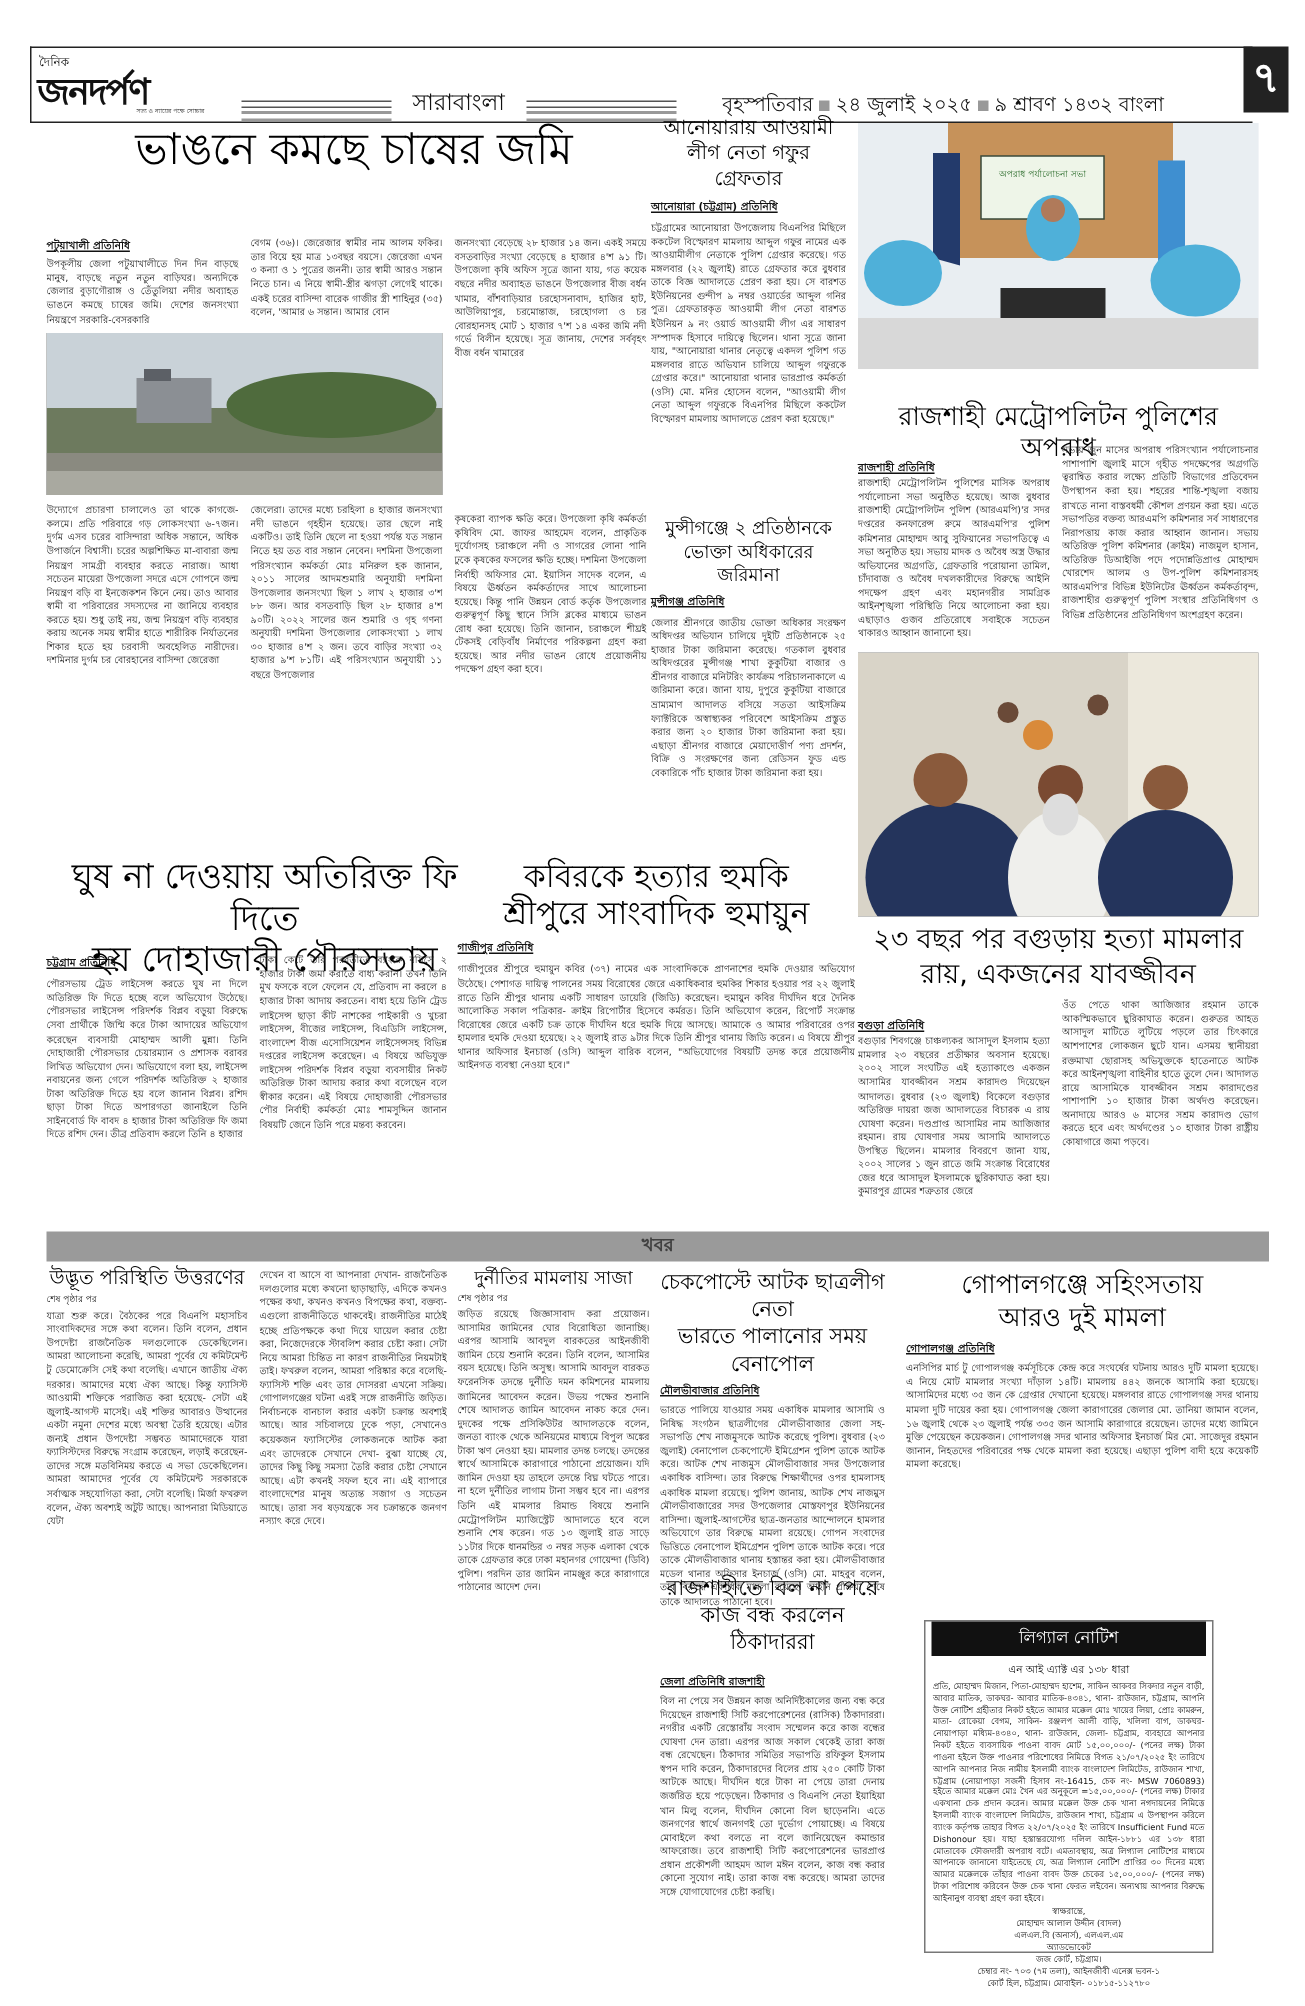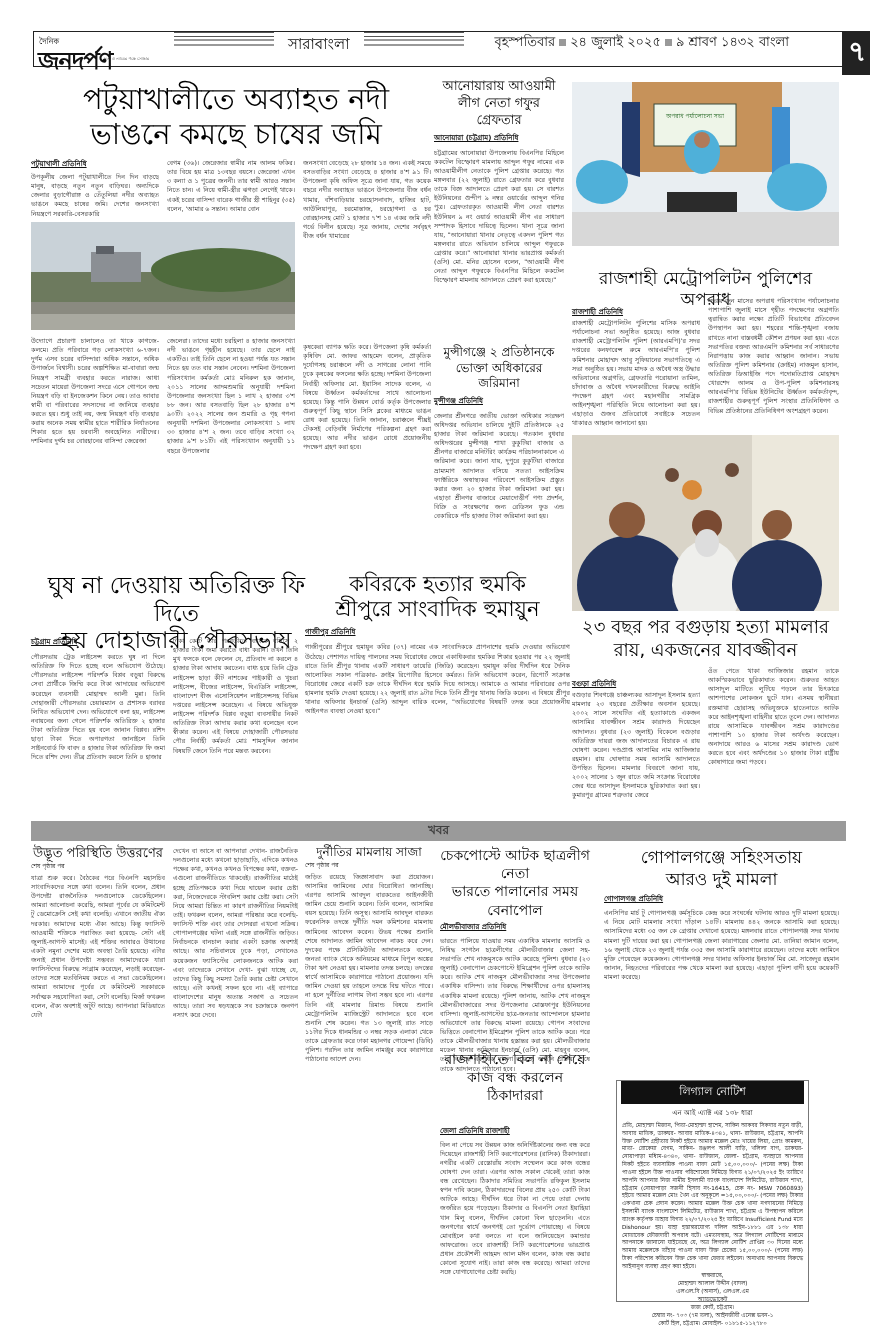--- a/index.html
+++ b/index.html
@@ -1,19 +1,19 @@
 <!DOCTYPE html>
 <html><head>
 <meta charset="utf-8">
 <style>
 *{box-sizing:border-box;margin:0;padding:0}
 html,body{width:870px;height:1337px;background:#fff;overflow:hidden}
 body{font-family:"DejaVu Sans",sans-serif;color:#111;position:relative}
 .abs{position:absolute}
-.masthead{left:33px;top:31px;width:815px;height:36px;border:1px solid #222;border-right:none;display:flex;align-items:flex-start}
+.masthead{left:20px;top:31px;width:815px;height:51px;border:1px solid #222;border-right:none;display:flex;align-items:flex-end}
 .logo{width:140px;height:100%;position:relative;padding-left:4px}
 .logo-small{font-size:8px;position:absolute;top:3px;left:5px}
 .logo-big{font-family:"DejaVu Serif",serif;font-weight:bold;font-size:24px;position:absolute;top:10px;left:4px;letter-spacing:-1px}
 .logo-tag{font-size:4px;position:absolute;bottom:3px;left:70px;color:#333}
 .rules{height:14px;display:flex;flex-direction:column;justify-content:space-between}
 .rules i{display:block;height:1px;background:#555}
 .rules i:nth-child(3),.rules i:nth-child(4){background:#999;height:2px}
 .section-name{font-size:15px;margin:0 14px}
 .dateline{font-size:13px;margin-left:31px;white-space:nowrap}
 .sq{display:inline-block;width:7px;height:7px;background:#999;margin:0 4px;vertical-align:middle}
@@ -53,21 +53,20 @@
       <i></i>
     </div>
   <div class="dateline">
     <span>বৃহস্পতিবার</span><span class="sq"></span><span>২৪ জুলাই ২০২৫</span><span class="sq"></span><span>৯ শ্রাবণ ১৪৩২ বাংলা</span>
   </div>
   <div class="pageno">৭</div>
 </div>
 
 <div class="abs" style="left:31px;top:82px;width:410px">
   <div class="hl" style="font-size:29px;line-height:1.2">
-    <div>পটুয়াখালীতে অব্যাহত নদী</div>
     <div>ভাঙনে কমছে চাষের জমি</div>
   </div>
 </div>
 <div class="abs byline" style="left:31px;top:158px">পটুয়াখালী প্রতিনিধি</div>
 <div class="abs col" style="left:31px;top:172px;width:128px;height:50px">উপকূলীয় জেলা পটুয়াখালীতে দিন দিন বাড়ছে মানুষ, বাড়ছে নতুন নতুন বাড়িঘর। অন্যদিকে জেলার বুড়াগৌরাঙ্গ ও তেঁতুলিয়া নদীর অব্যাহত ভাঙনে কমছে চাষের জমি। দেশের জনসংখ্যা নিয়ন্ত্রণে সরকারি-বেসরকারি</div>
 <div class="abs col" style="left:167px;top:158px;width:128px;height:62px">বেগম (৩৬)। জেরেজার স্বামীর নাম আলম ফকির। তার বিয়ে হয় মাত্র ১৩বছর বয়সে। জেরেজা এখন ৩ কন্যা ও ১ পুত্রের জননী। তার স্বামী আরও সন্তান নিতে চান। এ নিয়ে স্বামী-স্ত্রীর ঝগড়া লেগেই থাকে। একই চরের বাসিন্দা বারেক গাজীর স্ত্রী শাহিনুর (৩৫) বলেন, 'আমার ৬ সন্তান। আমার বোন</div>
 <div class="abs col" style="left:303px;top:158px;width:128px;height:180px">জনসংখ্যা বেড়েছে ২৮ হাজার ১৪ জন। একই সময়ে বসতবাড়ির সংখ্যা বেড়েছে ৪ হাজার ৪'শ ৯১ টি। উপজেলা কৃষি অফিস সূত্রে জানা যায়, গত কয়েক বছরে নদীর অব্যাহত ভাঙনে উপজেলার বীজ বর্ধন খামার, বাঁশবাড়িয়ার চরহোসনাবাদ, হাজির হাট, আউলিয়াপুর, চরমোন্তাজ, চরহোগলা ও চর বোরহানসহ মোট ১ হাজার ৭'শ ১৪ একর জমি নদী গর্ভে বিলীন হয়েছে। সূত্র জানায়, দেশের সর্ববৃহৎ বীজ বর্ধন খামারের</div>
 <div class="abs photo" style="left:31px;top:222px;width:264px;height:108px">
   <svg width="264" height="108" viewBox="0 0 264 108">
     <rect width="264" height="50" fill="#c9d2d8"></rect>
@@ -191,21 +190,21 @@
   </div>
   <div class="byline" style="margin-top:2px">মৌলভীবাজার প্রতিনিধি</div>
   <div class="col" style="height:182px;margin-top:3px">ভারতে পালিয়ে যাওয়ার সময় একাধিক মামলার আসামি ও নিষিদ্ধ সংগঠন ছাত্রলীগের মৌলভীবাজার জেলা সহ-সভাপতি শেখ নাজমুসকে আটক করেছে পুলিশ। বুধবার (২৩ জুলাই) বেনাপোল চেকপোস্টে ইমিগ্রেশন পুলিশ তাকে আটক করে। আটক শেখ নাজমুস মৌলভীবাজার সদর উপজেলার একাধিক বাসিন্দা। তার বিরুদ্ধে শিক্ষার্থীদের ওপর হামলাসহ একাধিক মামলা রয়েছে। পুলিশ জানায়, আটক শেখ নাজমুস মৌলভীবাজারের সদর উপজেলার মোস্তফাপুর ইউনিয়নের বাসিন্দা। জুলাই-আগস্টের ছাত্র-জনতার আন্দোলনে হামলার অভিযোগে তার বিরুদ্ধে মামলা রয়েছে। গোপন সংবাদের ভিত্তিতে বেনাপোল ইমিগ্রেশন পুলিশ তাকে আটক করে। পরে তাকে মৌলভীবাজার থানায় হস্তান্তর করা হয়। মৌলভীবাজার মডেল থানার অফিসার ইনচার্জ (ওসি) মো. মাহবুব বলেন, তার বিরুদ্ধে একাধিক মামলা রয়েছে। আইনি প্রক্রিয়া শেষে তাকে আদালতে পাঠানো হবে।</div>
 </div>
 
 <div class="abs" style="left:440px;top:1050px;width:150px">
   <div class="hl" style="font-size:14px;line-height:1.3">
     <div>রাজশাহীতে বিল না পেয়ে</div>
     <div>কাজ বন্ধ করলেন ঠিকাদাররা</div>
   </div>
-  <div class="byline" style="margin-top:20px">জেলা প্রতিনিধি রাজশাহী</div>
+  <div class="byline" style="margin-top:10px">জেলা প্রতিনিধি রাজশাহী</div>
   <div class="col" style="height:208px;margin-top:3px">বিল না পেয়ে সব উন্নয়ন কাজ অনির্দিষ্টকালের জন্য বন্ধ করে দিয়েছেন রাজশাহী সিটি করপোরেশনের (রাসিক) ঠিকাদাররা। নগরীর একটি রেস্তোরাঁয় সংবাদ সম্মেলন করে কাজ বন্ধের ঘোষণা দেন তারা। এরপর আজ সকাল থেকেই তারা কাজ বন্ধ রেখেছেন। ঠিকাদার সমিতির সভাপতি রফিকুল ইসলাম স্বপন দাবি করেন, ঠিকাদারদের বিলের প্রায় ২৫০ কোটি টাকা আটকে আছে। দীর্ঘদিন ধরে টাকা না পেয়ে তারা দেনায় জর্জরিত হয়ে পড়েছেন। ঠিকাদার ও বিএনপি নেতা ইয়াহিয়া খান মিলু বলেন, দীর্ঘদিন কোনো বিল ছাড়েননি। এতে জনগণের স্বার্থে জনগণই তো দুর্ভোগ পোয়াচ্ছে। এ বিষয়ে মোবাইলে কথা বলতে না বলে জানিয়েছেন কমান্ডার আফরোজ। তবে রাজশাহী সিটি করপোরেশনের ভারপ্রাপ্ত প্রধান প্রকৌশলী আহমদ আল মঈন বলেন, কাজ বন্ধ করার কোনো সুযোগ নাই। তারা কাজ বন্ধ করেছে। আমরা তাদের সঙ্গে যোগাযোগের চেষ্টা করছি।</div>
 </div>
 
 <div class="abs" style="left:604px;top:846px;width:235px">
   <div class="hl" style="font-size:17px;line-height:1.3">
     <div>গোপালগঞ্জে সহিংসতায়</div>
     <div>আরও দুই মামলা</div>
   </div>
   <div class="byline" style="margin-top:3px">গোপালগঞ্জ প্রতিনিধি</div>
   <div class="col" style="height:168px;margin-top:3px">এনসিপির মার্চ টু গোপালগঞ্জ কর্মসূচিকে কেন্দ্র করে সংঘর্ষের ঘটনায় আরও দুটি মামলা হয়েছে। এ নিয়ে মোট মামলার সংখ্যা দাঁড়াল ১৪টি। মামলায় ৪৪২ জনকে আসামি করা হয়েছে। আসামিদের মধ্যে ৩৫ জন কে গ্রেপ্তার দেখানো হয়েছে। মঙ্গলবার রাতে গোপালগঞ্জ সদর থানায় মামলা দুটি দায়ের করা হয়। গোপালগঞ্জ জেলা কারাগারের জেলার মো. তানিয়া জামান বলেন, ১৬ জুলাই থেকে ২৩ জুলাই পর্যন্ত ৩৩৫ জন আসামি কারাগারে রয়েছেন। তাদের মধ্যে জামিনে মুক্তি পেয়েছেন কয়েকজন। গোপালগঞ্জ সদর থানার অফিসার ইনচার্জ মির মো. সাজেদুর রহমান জানান, নিহতদের পরিবারের পক্ষ থেকে মামলা করা হয়েছে। এছাড়া পুলিশ বাদী হয়ে কয়েকটি মামলা করেছে।</div>

